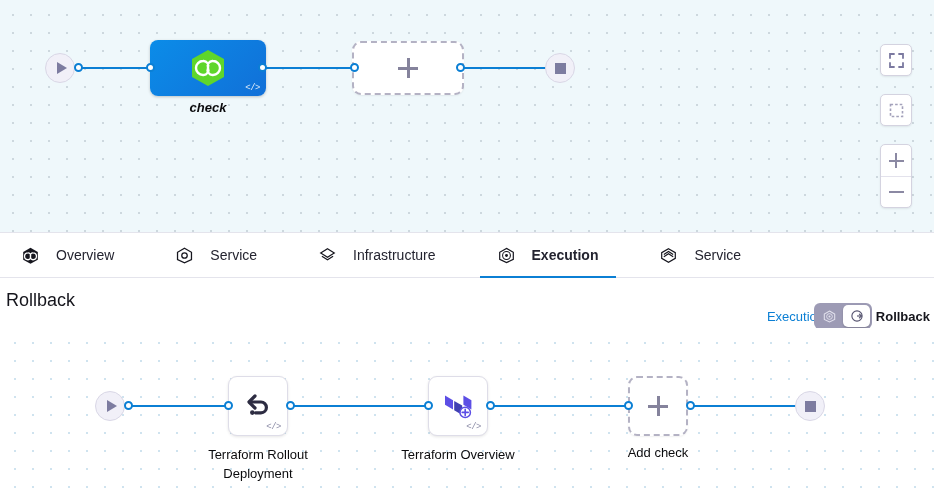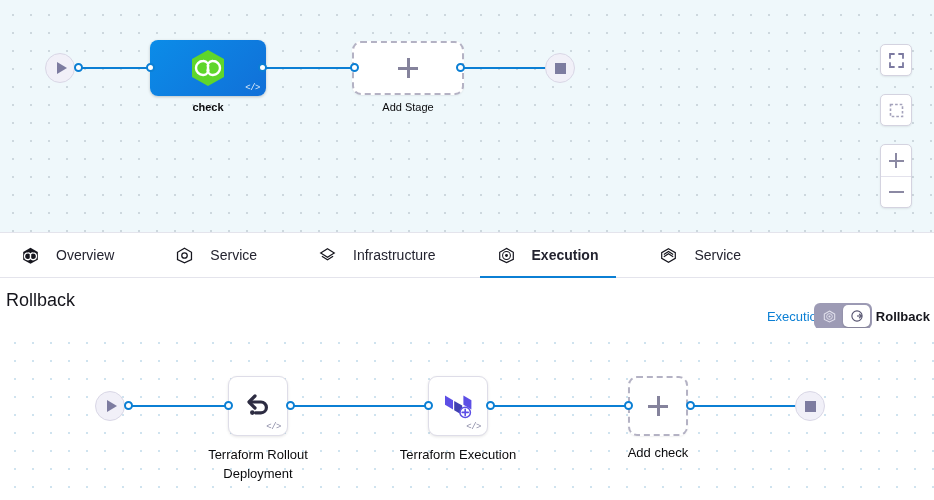--- a/index.html
+++ b/index.html
@@ -66,25 +66,26 @@
     box-shadow: 0 1px 3px rgba(0,0,0,.22);
     display: flex; align-items: center; justify-content: center;
   }
   .harness-hex {
     width: 34px; height: 38px;
     position: relative;
   }
   .node-label {
     position: absolute;
     text-align: center;
-    font-size: 11px;
+    font-size: 13px;
     color: #0b0b0d;
     font-weight: 600;
     line-height: 17px;
     width: 160px;
+    font-style: italic;
   }
   .code-badge {
     position: absolute;
     right: 6px; bottom: 3px;
     font-size: 9px;
     color: rgba(255,255,255,.85);
     font-family: "Liberation Mono", monospace;
     letter-spacing: -.5px;
   }
   .code-badge.dark { color: #8e8ea8; }
@@ -252,21 +253,20 @@
   </div>
   <div class="port" style="left:146px; top:63px;"></div>
   <div class="port" style="left:258px; top:63px;"></div>
   <div class="node-label" style="left:128px; top:99px;">check</div>
 
   <div class="add-card" style="left:352px; top:41px; width:112px; height:54px;">
     <span class="plus-glyph"></span>
   </div>
   <div class="port" style="left:350px; top:63px;"></div>
   <div class="port" style="left:456px; top:63px;"></div>
-  <div class="node-label" style="left:328px; top:99px; font-weight:400;">Add Stage</div>
 
   <div class="port" style="left:548px; top:63px;"></div>
   <div class="round-node" style="left:545px; top:53px;">
     <span class="stop-sq"></span>
   </div>
 
   <div class="tool-btn" style="right:22px; top:44px;">
     <svg width="17" height="17" viewBox="0 0 17 17">
       <g fill="none" stroke="#7b79a0" stroke-width="1.8" stroke-linecap="round">
         <path d="M2 6 V2 H6"></path>
@@ -398,21 +398,21 @@
       <polygon points="4,5.5 12,10.2 12,19.5 4,14.8" fill="#5c4ee5"></polygon>
       <polygon points="13.2,10.9 21.2,15.6 21.2,24.9 13.2,20.2" fill="#4040b2"></polygon>
       <polygon points="22.4,5.5 30.4,10.2 30.4,19.5 22.4,14.8" fill="#5c4ee5"></polygon>
       <circle cx="24.2" cy="22.4" r="5.2" fill="#ffffff" stroke="#5c4ee5" stroke-width="1.5"></circle>
       <path d="M24.2 19.4 V25.4 M21.2 22.4 H27.2" stroke="#5c4ee5" stroke-width="1.6" stroke-linecap="round"></path>
     </svg>
     <span class="code-badge dark">&lt;/&gt;</span>
   </div>
   <div class="port" style="left:424px; top:73px;"></div>
   <div class="port" style="left:486px; top:73px;"></div>
-  <div class="step-label" style="left:373px; top:117px;">Terraform Execution</div>
+  <div class="step-label" style="left:373px; top:117px;">Terraform Overview</div>
 
   <div class="add-card" style="left:628px; top:48px; width:60px; height:60px;">
     <span class="plus-glyph"></span>
   </div>
   <div class="port" style="left:624px; top:73px;"></div>
   <div class="port" style="left:686px; top:73px;"></div>
   <div class="step-label" style="left:573px; top:115px;">Add check</div>
 
   <div class="port" style="left:796px; top:73px;"></div>
   <div class="round-node" style="left:795px; top:63px;">

